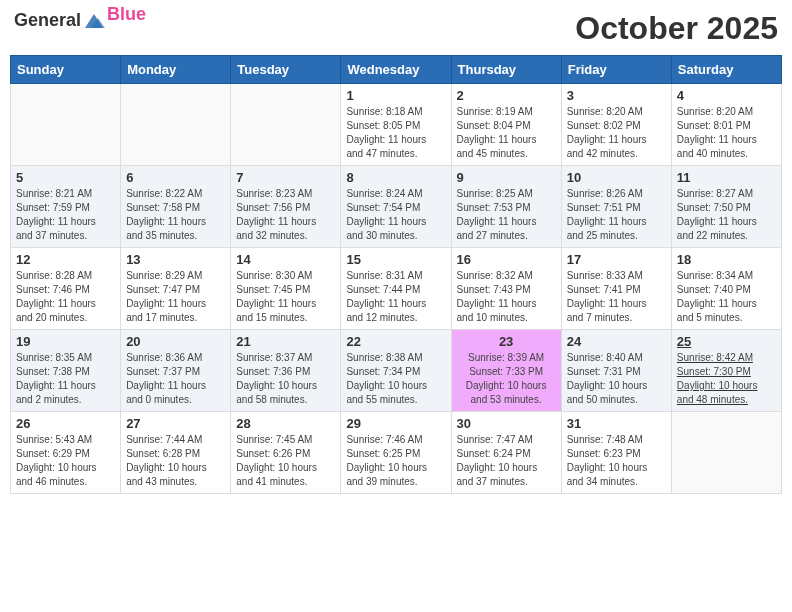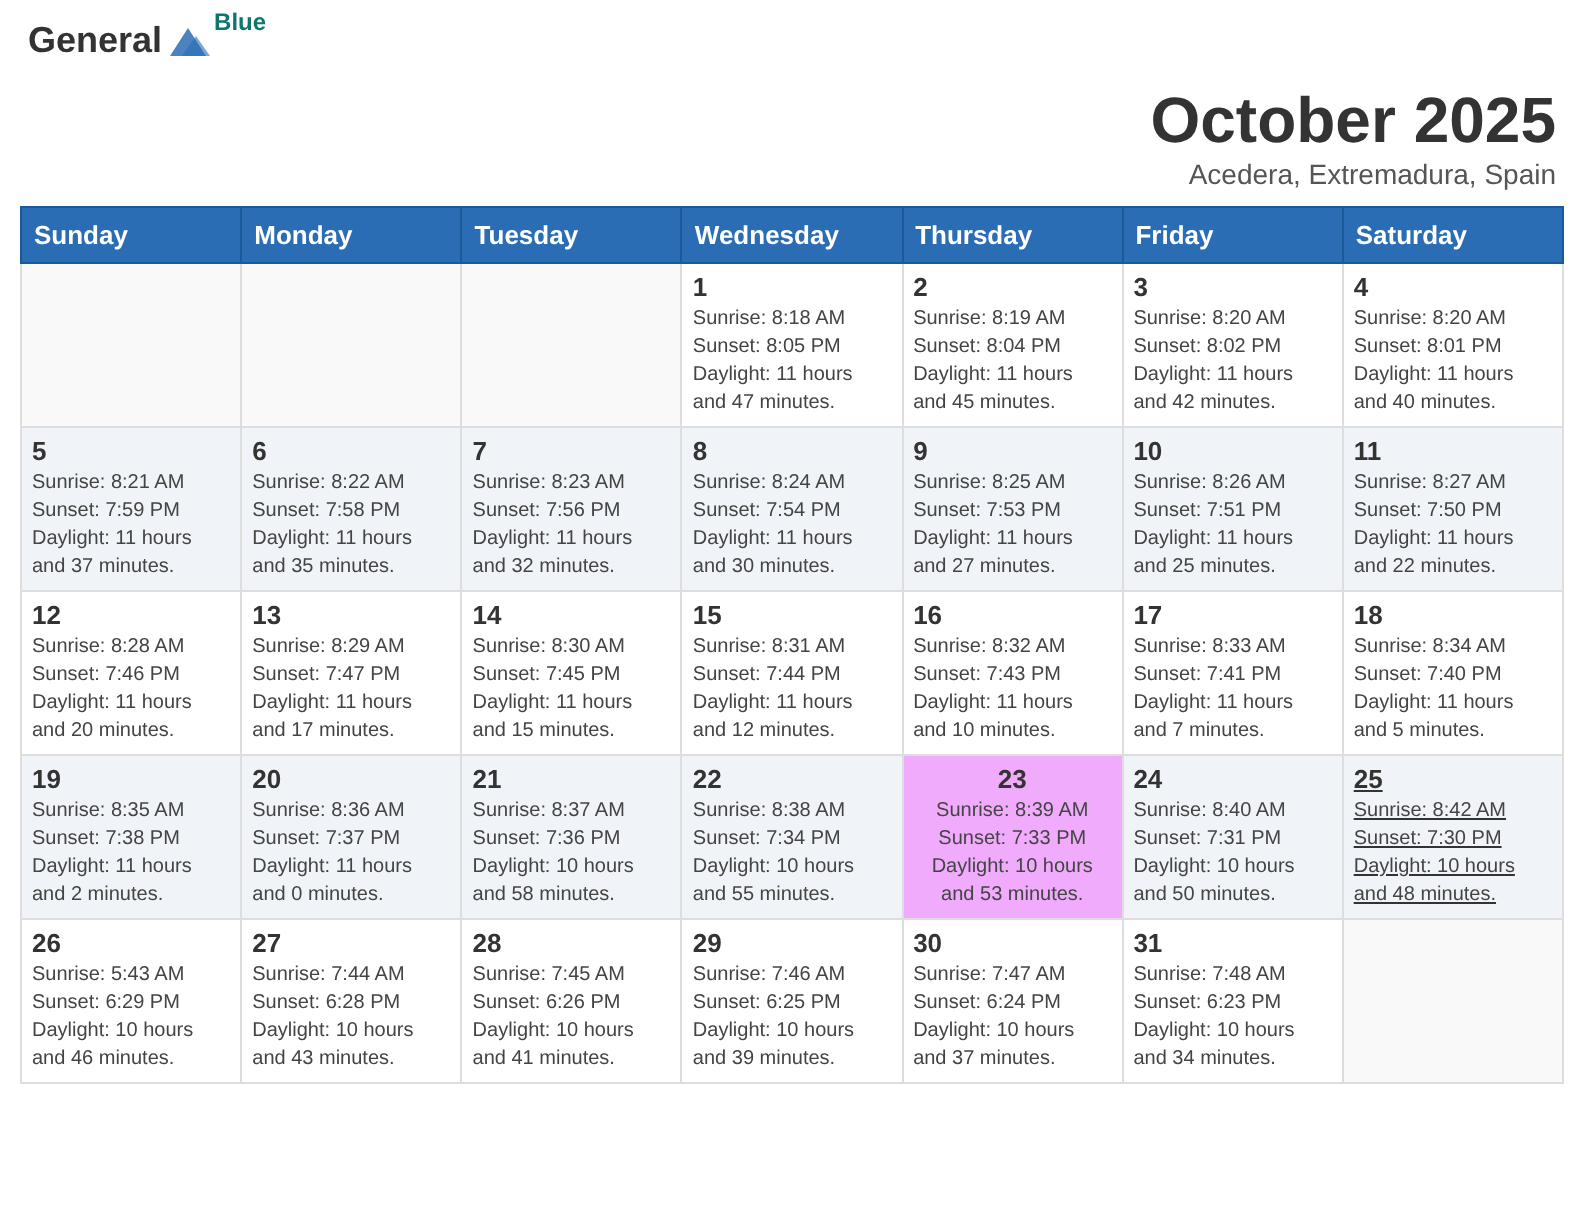--- a/index.html
+++ b/index.html
@@ -21,32 +21,31 @@
       display: flex;
       align-items: center;
       gap: 2px;
     }
     .logo-text-general {
       font-size: 18px;
       font-weight: bold;
       color: #333;
     }
     .logo-text-blue {
-      font-size: 12px;
-      font-weight: bold;
-      color: #0f766e;
+      font-size: 18px;
+      font-weight: bold;
+      color: #ec4899;
     }
     .title-area {
       text-align: right;
     }
     .month-title {
       font-size: 32px;
       font-weight: bold;
       color: #333;
-      margin-top: 32px;
     }
     .location-subtitle {
       font-size: 14px;
       color: #555;
     }
     .calendar {
       width: 100%;
       border-collapse: collapse;
       border: 1px solid #ccc;
       padding-left: 16px;
@@ -104,21 +103,20 @@
         <svg width="22" height="18" viewBox="0 0 22 18">
           <polygon points="2,16 11,2 20,16" fill="#2a6db5" opacity="0.85"></polygon>
           <polygon points="8,16 15,6 22,16" fill="#2a6db5" opacity="0.6"></polygon>
         </svg>
       </div>
       <span class="logo-text-blue" style="margin-top:-6px;margin-left:2px;">Blue</span>
     </div>
   </div>
   <div class="title-area">
     <div class="month-title">October 2025</div>
-    <div class="location-subtitle">Acedera, Extremadura, Spain</div>
   </div>
 </div>
 
 <table class="calendar">
   <thead>
     <tr>
     <th>Sunday</th>
         <th>Monday</th>
         <th>Tuesday</th>
         <th>Wednesday</th>

